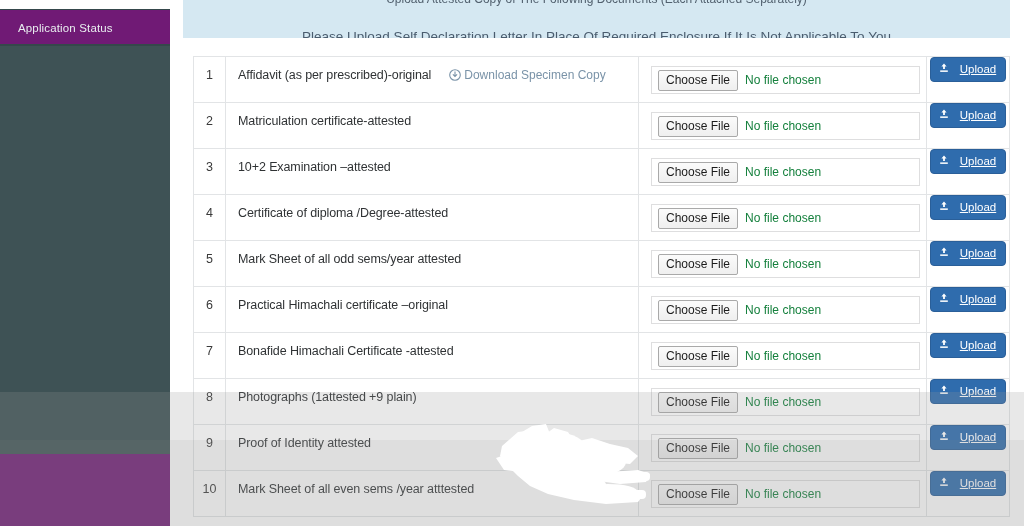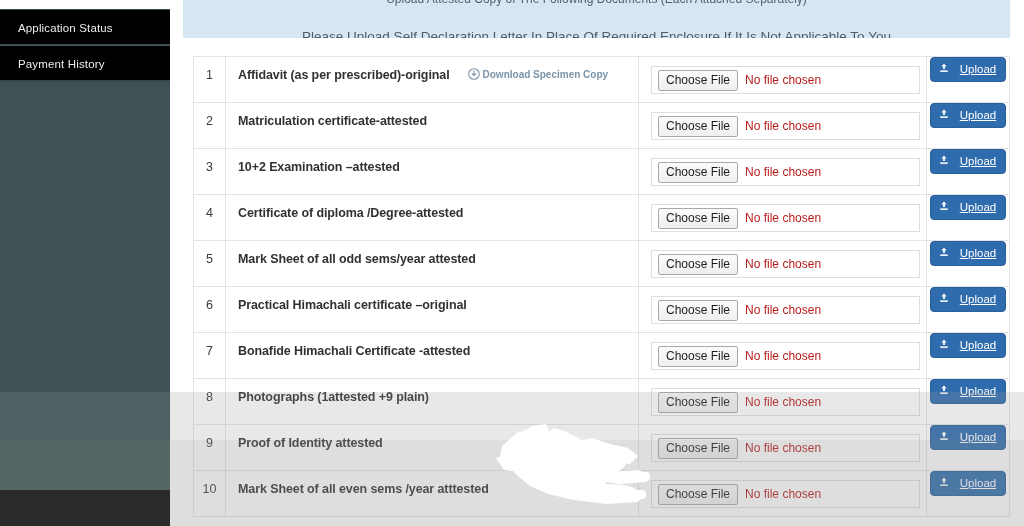--- a/index.html
+++ b/index.html
@@ -37,21 +37,21 @@
     height: 6px;
     background: #c9a57a;
   }
 
   
   .sidebar {
     position: absolute;
     left: 0; top: 9px;
     width: 189px;
     height: 517px;
-    background: #000000;
+    background: #701a75;
   }
   .sidebar-item {
     position: relative;
     height: 36px;
     line-height: 36px;
     padding-left: 18px;
     color: #e9eef0;
     font-size: 11.5px;
     letter-spacing: .15px;
     border-bottom: 1px solid #35484b;
@@ -148,36 +148,35 @@
   .idx-text {
     display: block;
     padding-top: 11px;
     font-size: 12.5px;
     color: #3a3a3a;
   }
   .doc-name {
     display: inline-block;
     padding: 11px 0 0 12px;
     font-size: 12.5px;
-    font-weight: bold;
+    font-weight: normal;
     color: #2f3234;
     letter-spacing: -.1px;
     white-space: nowrap;
   }
   .spec-link {
     display: inline-block;
     margin-left: 18px;
     padding-top: 11px;
-    font-size: 10px;
+    font-size: 12px;
     color: #7a93a8;
     text-decoration: none;
     white-space: nowrap;
     vertical-align: top;
     cursor: pointer;
-    font-weight: bold;
   }
   .dl-icon {
     display: inline-block;
     vertical-align: -2px;
     margin-right: 3px;
   }
 
   
   .file-box {
     margin: 9px 6px 0 12px;
@@ -194,21 +193,21 @@
     border-radius: 2px;
     font-size: 12px;
     color: #1c1c1c;
     padding: 2px 7px 3px 7px;
     font-family: "Liberation Sans", sans-serif;
     cursor: pointer;
     white-space: nowrap;
   }
   .no-file {
     font-size: 12px;
-    color: #b91c1c;
+    color: #15803d;
     margin-left: 7px;
     white-space: nowrap;
   }
 
   .upload-btn {
     margin-top: 0;
     display: inline-flex;
     align-items: center;
     justify-content: center;
     gap: 11px;
@@ -249,23 +248,20 @@
 <body>
 
 <div id="screen">
 
   <div class="top-strip"></div>
   <div class="top-strip-right"></div>
 
   <nav class="sidebar">
     <div class="sidebar-item">
       <span>Application Status</span>
-    </div>
-    <div class="sidebar-item">
-      <span>Payment History</span>
     </div>
     <div class="sidebar-filler"></div>
   </nav>
 
   <main class="content">
     <div class="content-inner">
 
       <div class="notice">
         <div class="notice-line1">Upload Attested Copy of The Following Documents (Each Attached Separately)</div>
         <div class="notice-line2">Please Upload Self Declaration Letter In Place Of Required Enclosure If It Is Not Applicable To You</div>

